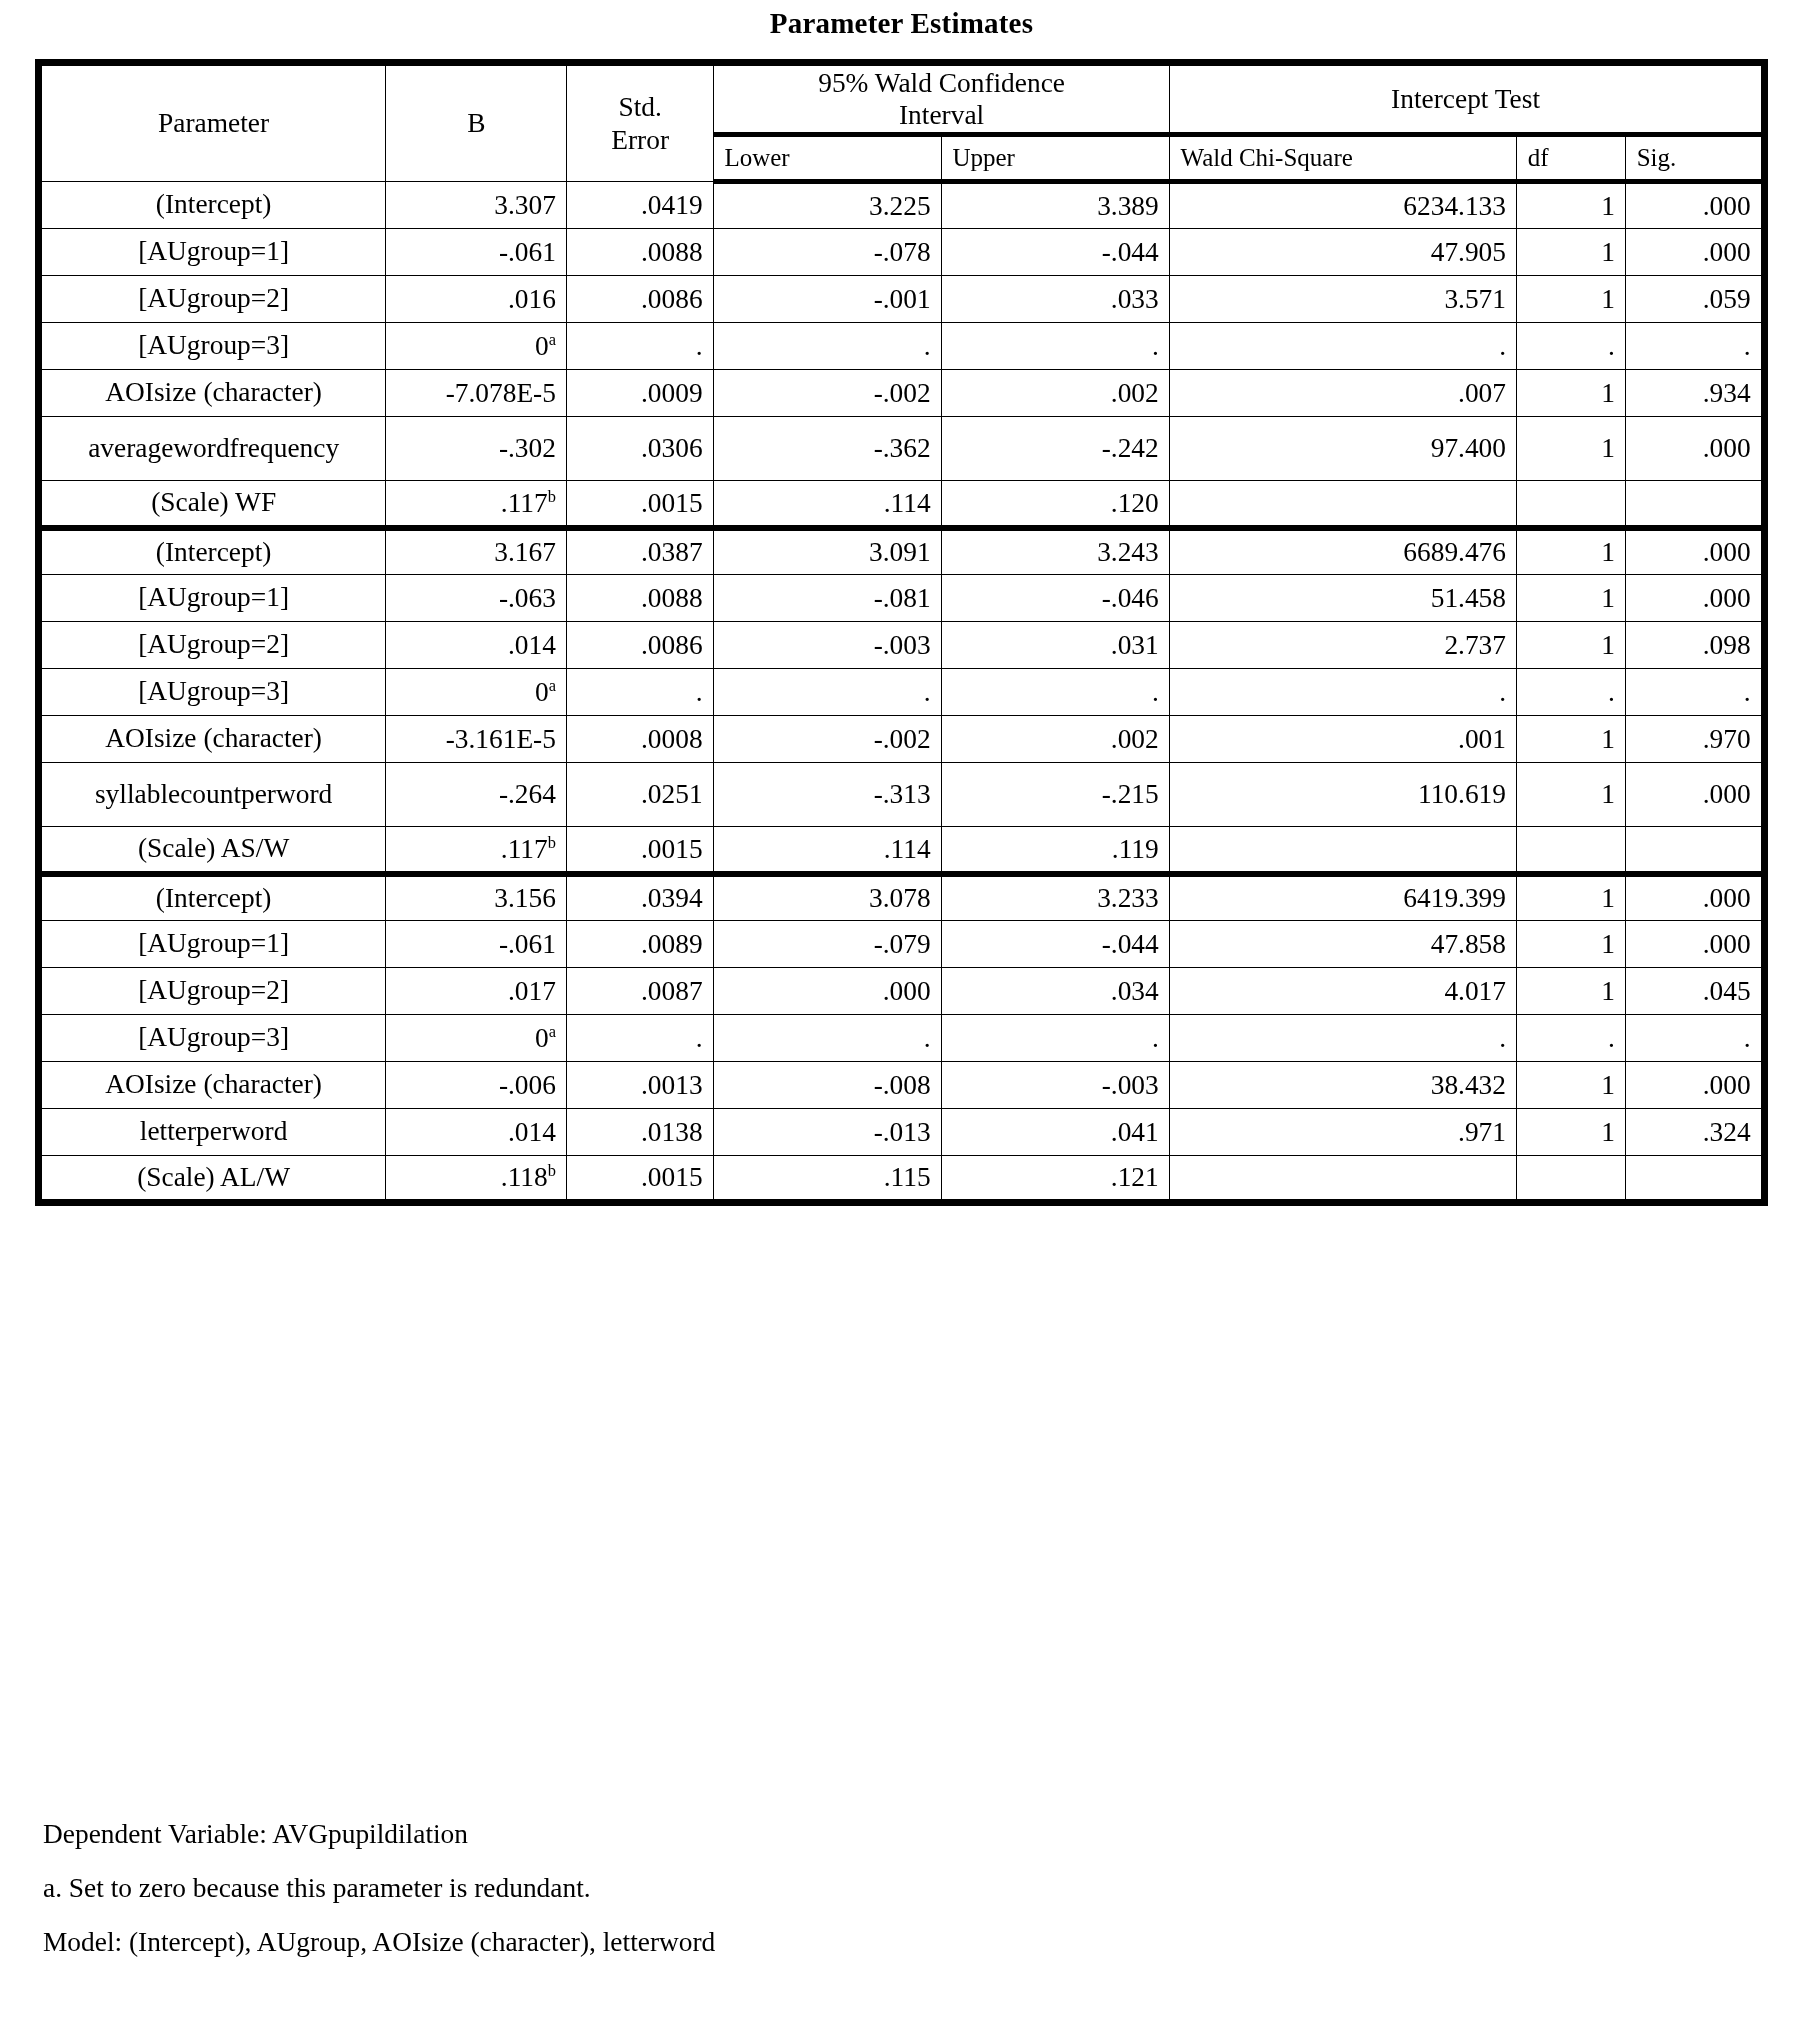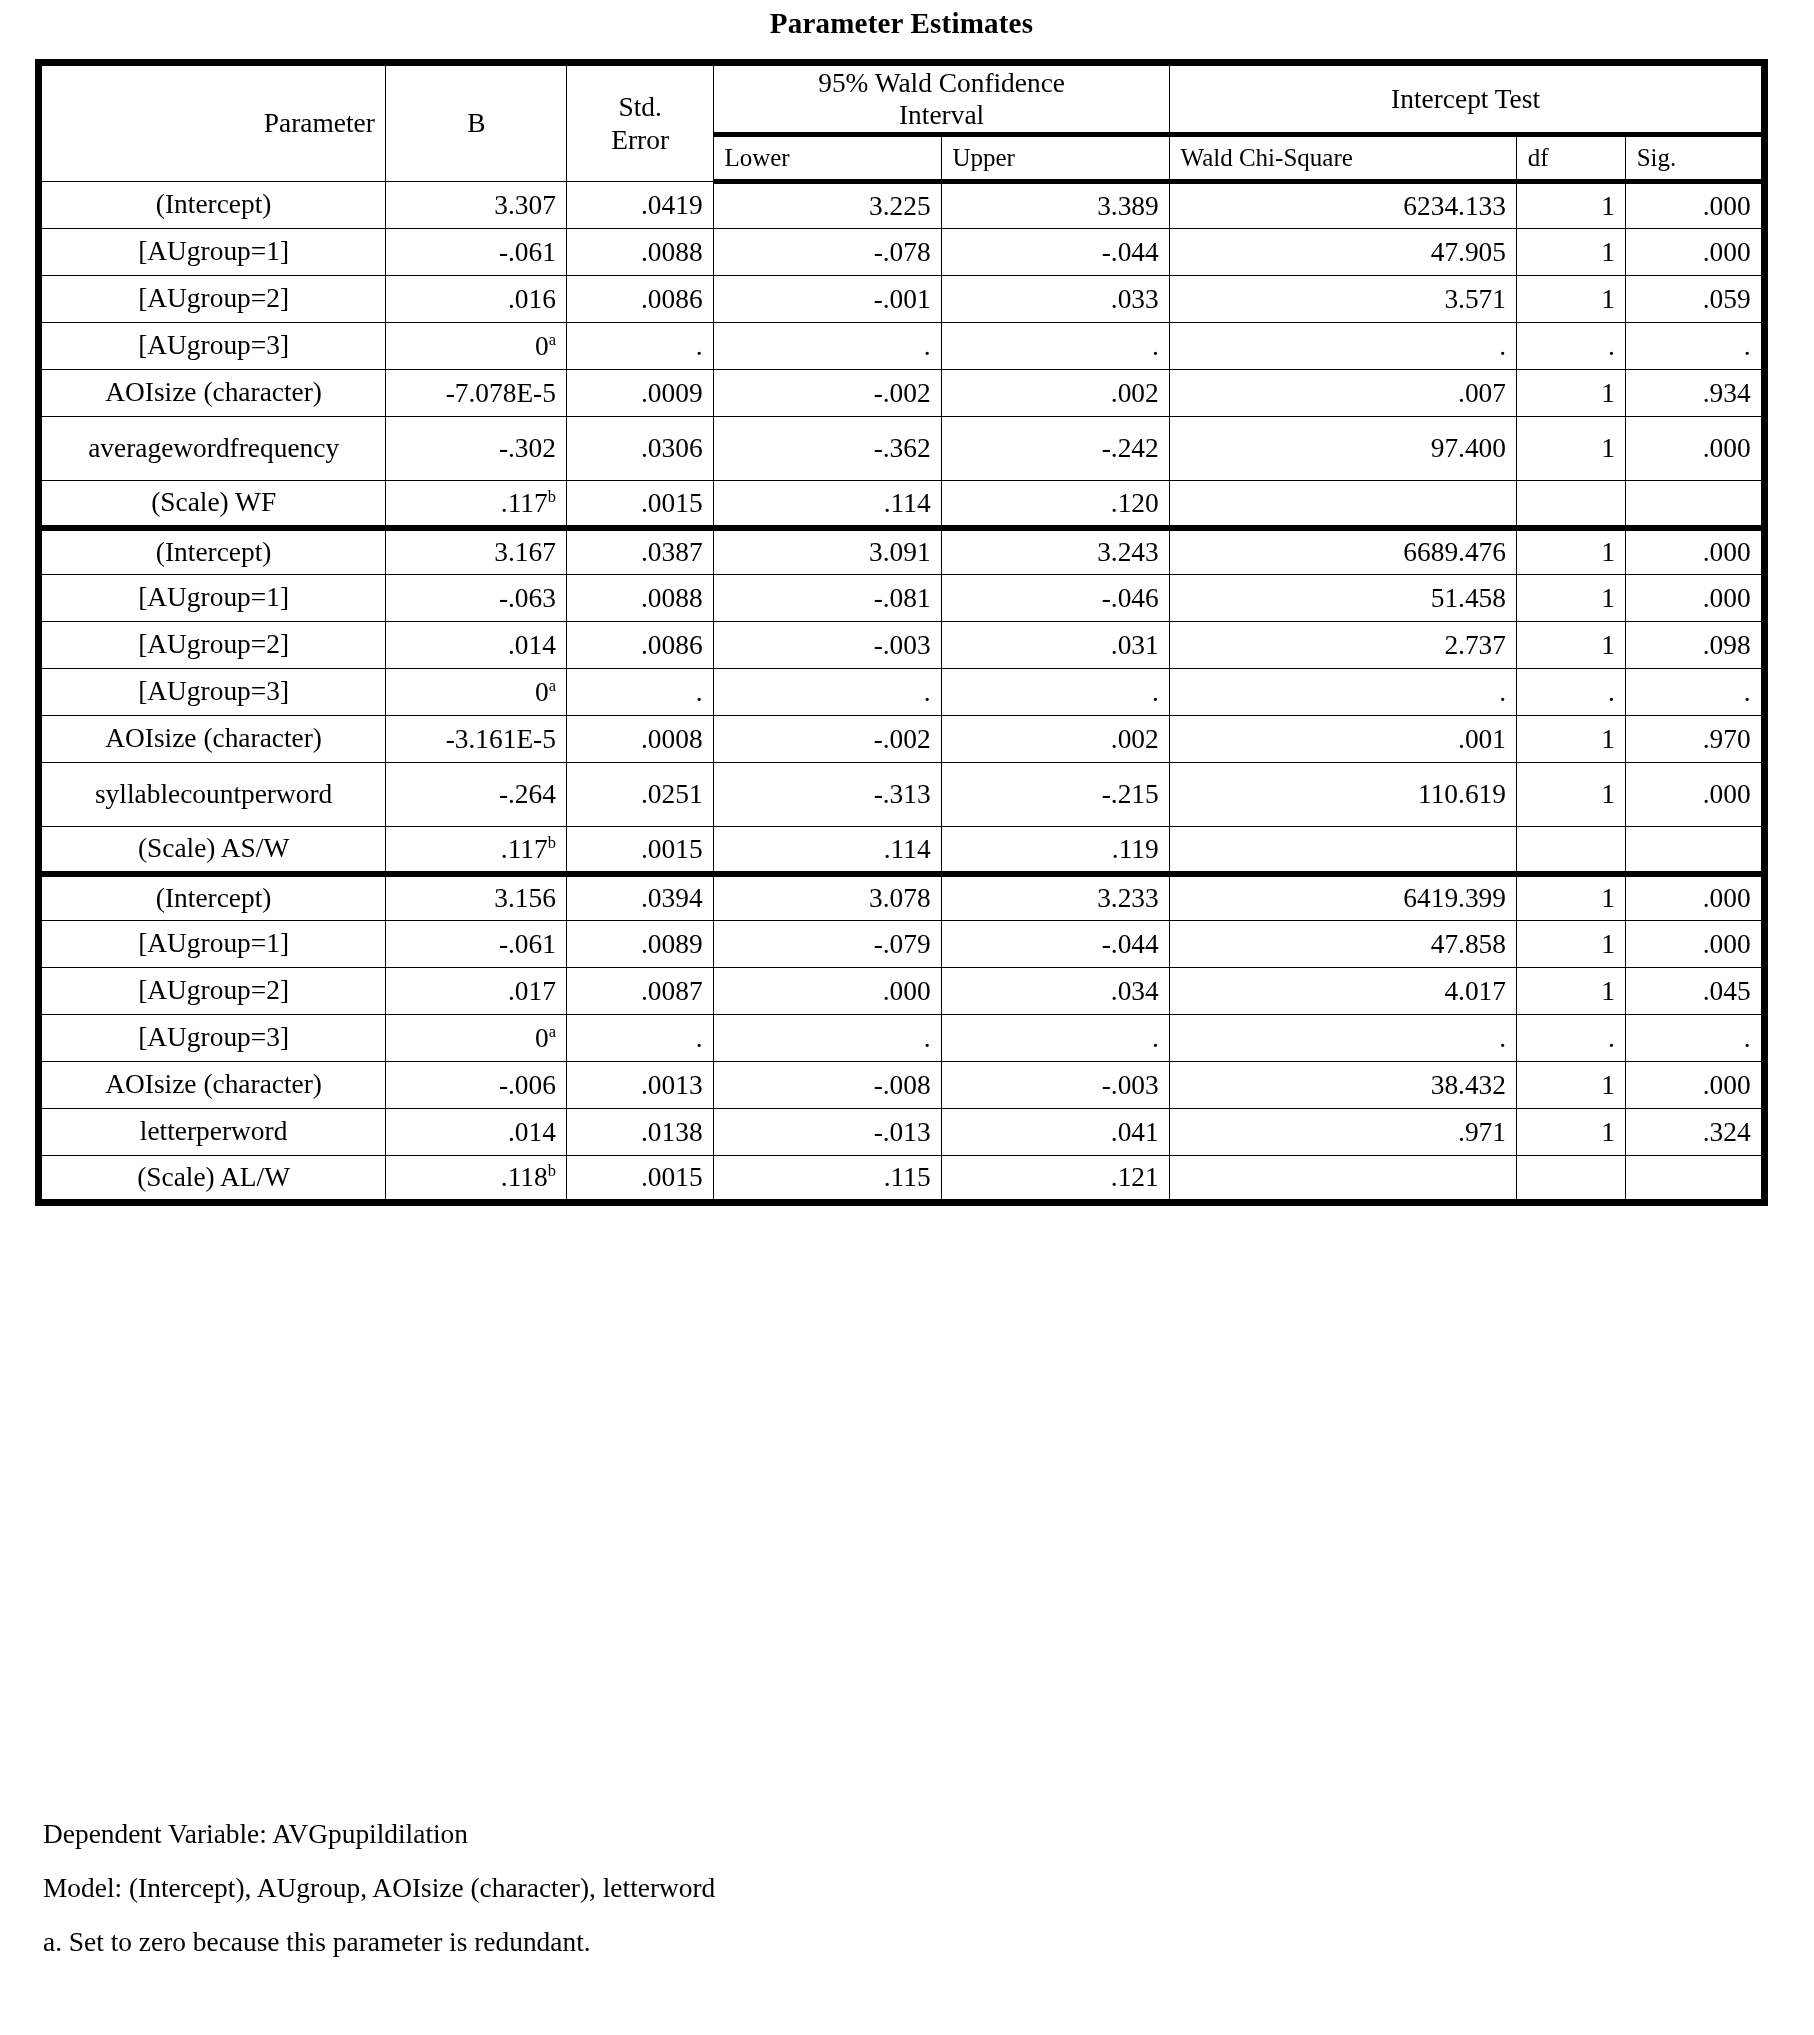--- a/index.html
+++ b/index.html
@@ -79,21 +79,21 @@
     vertical-align: bottom;
     padding-bottom: 6.6px;
   }
   .hd-span {
     text-align: center;
     vertical-align: top;
     padding-top: 13.2px;
     border-bottom: 5.2px solid #000 !important;
   }
   .hd-left {
-    text-align: right;
+    text-align: center;
     vertical-align: bottom;
     padding-bottom: 6.6px;
   }
   .hd-stacked {
     text-align: center;
     vertical-align: bottom;
     padding-bottom: 6.6px;
   }
   .hdr-row1 td { height: 72px; }
   .hdr-row2 td { height: 47px; }
@@ -434,18 +434,18 @@
           <td class="num">.121</td>
           <td class="num"></td>
           <td class="num"></td>
           <td class="num"></td>
         </tr>
       </tbody>
   </table>
 
   <div class="footnotes" id="footnotes">
       <div class="fn">Dependent Variable: AVGpupildilation</div>
+      <div class="fn">a. Set to zero because this parameter is redundant.</div>
       <div class="fn">Model: (Intercept), AUgroup, AOIsize (character), letterword</div>
-      <div class="fn">a. Set to zero because this parameter is redundant.</div>
     </div>
 
 </div>
 
 
 </body></html>

